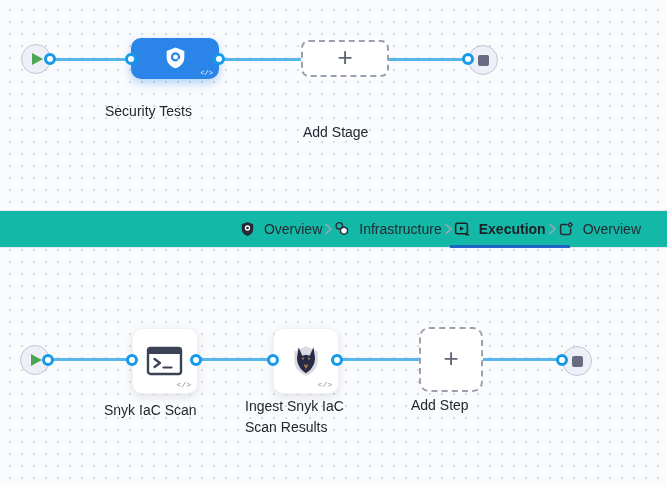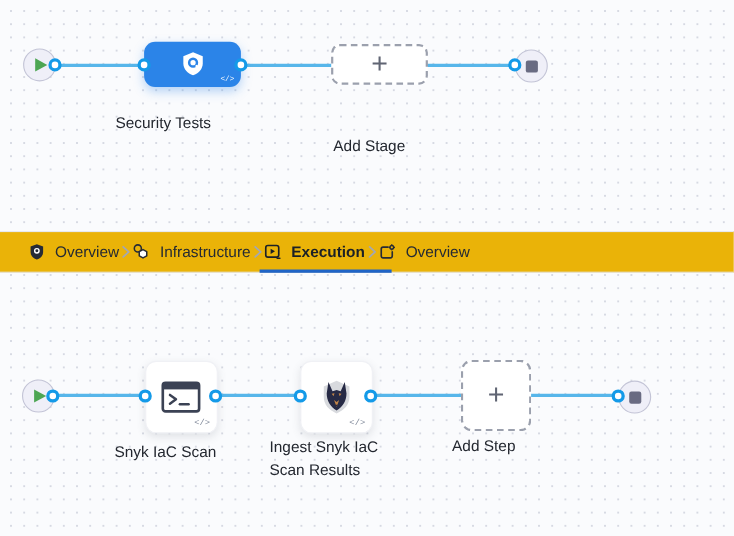--- a/index.html
+++ b/index.html
@@ -34,23 +34,23 @@
   .add-box{position:absolute;background:#ffffff;border:2px dashed #9ba0ad;z-index:2;
     display:flex;align-items:center;justify-content:center;cursor:pointer;}
   .add-box .plus{font-size:26px;font-weight:300;color:#606573;line-height:1;margin-top:-3px;}
   
   .step-node{position:absolute;width:64px;height:64px;border-radius:10px;background:#ffffff;
     border:1px solid #f0f1f5;box-shadow:0 3px 8px rgba(96,97,112,.16);z-index:2;
     display:flex;align-items:center;justify-content:center;}
   
   .node-label{position:absolute;font-size:14px;color:#23272f;text-align:left;line-height:21px;z-index:1;}
   
-  .tab-bar{position:absolute;left:0;top:210px;width:667px;height:38px;background:#eab308;
+  .tab-bar{position:absolute;left:0;top:210px;width:667px;height:38px;background:#14b8a6;
     border-top:1px solid #e7e9ee;border-bottom:1px solid #e7e9ee;box-sizing:border-box;
-    display:flex;align-items:center;justify-content:flex-start;padding:0 26px;z-index:4;}
+    display:flex;align-items:center;justify-content:flex-end;padding:0 26px;z-index:4;}
   .tab{height:100%;display:flex;align-items:center;gap:9px;font-size:14px;color:#252a33;
     position:relative;cursor:pointer;white-space:nowrap;}
   .tab.selected{font-weight:bold;color:#1b2027;}
   .tab.selected::after{content:"";position:absolute;left:-4px;right:-24px;bottom:-1px;height:3px;
     background:#2064c6;}
   .tab svg{display:block;}
   .chev{display:flex;align-items:center;}
 </style>
 </head>
 <body>

